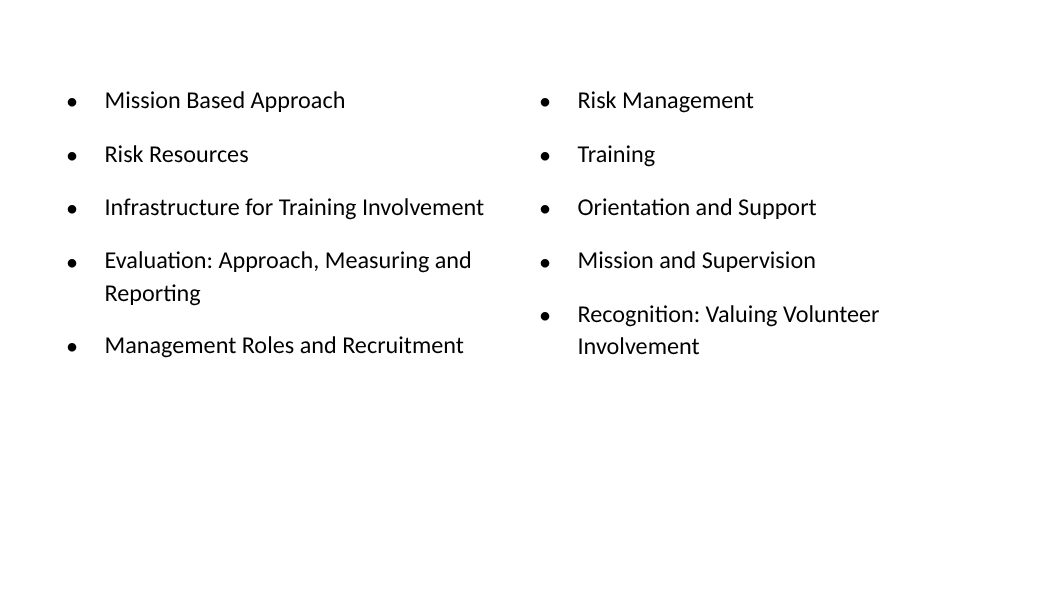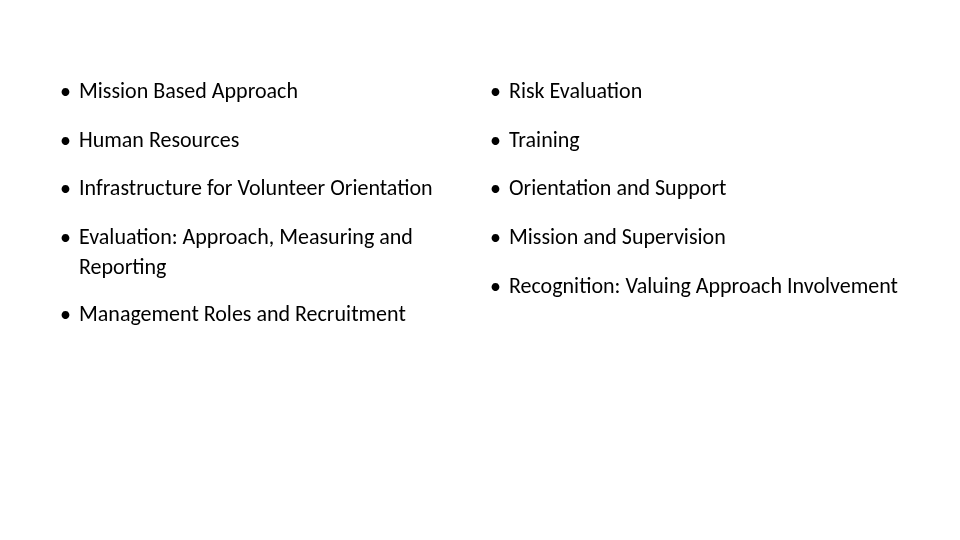--- a/index.html
+++ b/index.html
@@ -56,68 +56,69 @@
     }
 
     .bullet-item .bullet {
       margin-right: 8px;
       flex-shrink: 0;
       margin-top: 1px;
     }
 
     .bullet-item .text {
       flex: 1;
+      margin-left: 16px;
     }
   </style>
 </head>
 <body>
 
 <div class="slide">
   <div class="title"></div>
   <div class="content-area">
     <div class="column">
 
     <div class="bullet-item">
           <span class="bullet">•</span>
           <span class="text">Mission Based Approach</span>
         </div>
         <div class="bullet-item">
           <span class="bullet">•</span>
-          <span class="text">Human Resources</span>
+          <span class="text">Risk Resources</span>
         </div>
         <div class="bullet-item">
           <span class="bullet">•</span>
-          <span class="text">Infrastructure for Volunteer Orientation</span>
+          <span class="text">Infrastructure for Training Involvement</span>
         </div>
         <div class="bullet-item">
           <span class="bullet">•</span>
           <span class="text">Evaluation: Approach, Measuring and Reporting</span>
         </div>
         <div class="bullet-item">
           <span class="bullet">•</span>
           <span class="text">Management Roles and Recruitment</span>
         </div>
       </div>
     <div class="column">
 
     <div class="bullet-item">
           <span class="bullet">•</span>
-          <span class="text">Risk Evaluation</span>
+          <span class="text">Risk Management</span>
         </div>
         <div class="bullet-item">
           <span class="bullet">•</span>
           <span class="text">Training</span>
         </div>
         <div class="bullet-item">
           <span class="bullet">•</span>
           <span class="text">Orientation and Support</span>
         </div>
         <div class="bullet-item">
           <span class="bullet">•</span>
           <span class="text">Mission and Supervision</span>
         </div>
         <div class="bullet-item">
           <span class="bullet">•</span>
-          <span class="text">Recognition: Valuing Approach Involvement</span>
+          <span class="text">Recognition: Valuing Volunteer Involvement</span>
         </div>
       </div>
   </div>
 </div>
 
 </body></html>

